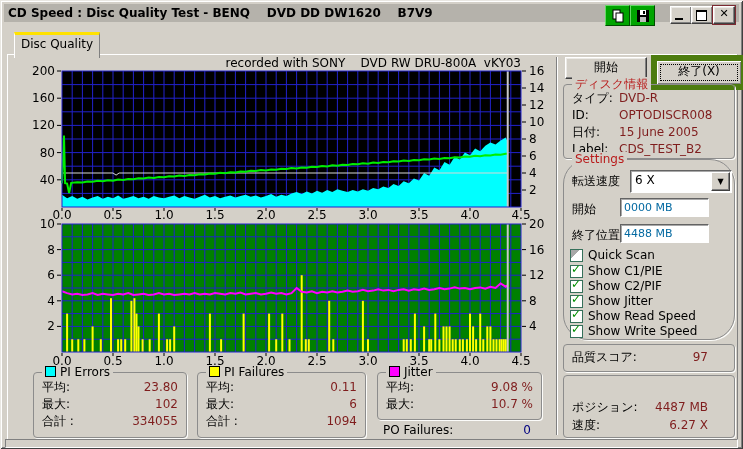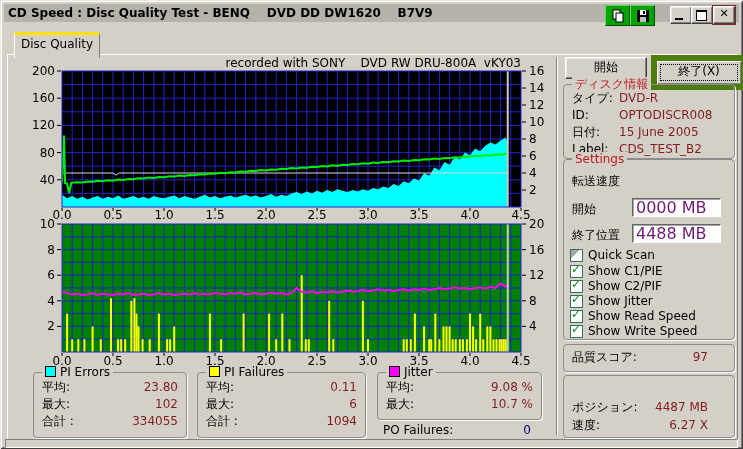--- a/index.html
+++ b/index.html
@@ -40,31 +40,31 @@
   #btn-stop .focus{position:absolute;left:3px;top:3px;right:3px;bottom:3px;border:1px dotted #000;}
   .groupbox{position:absolute;border:1px solid #8c8c8c;border-radius:4px;z-index:2;box-shadow:1px 1px 0 #fcfcfa;}
   .legend{position:absolute;top:-8px;left:8px;background:#d4d0c8;padding:0 3px;color:#b91c1c;line-height:14px;}
   .legend.black{color:#000;}
   .row{position:absolute;left:8px;right:8px;height:16px;line-height:16px;}
   .row .lab{position:absolute;left:0;}
   .row .val{position:absolute;color:#7f1d1d;}
   .gi-val{left:47px;}
   .r-val{right:18px;text-align:right;}
   #gb-discinfo{left:563px;top:84px;width:170px;height:73px;}
-  #gb-settings{left:563px;top:159px;width:170px;height:179px;}
+  #gb-settings{left:563px;top:159px;width:170px;height:179px;border-radius:25px;}
   #gb-score{left:563px;top:344px;width:170px;height:26px;}
   #gb-progress{left:563px;top:375px;width:170px;height:61px;}
   .set-lab{position:absolute;left:8px;}
   .sunken{position:absolute;background:#fff;border:1px solid;border-color:#636363 #ffffff #ffffff #636363;box-shadow:inset 1px 1px 0 #a8a8a8;}
   .combo{left:66px;top:10px;width:100px;height:21px;}
   .combo .txt{position:absolute;left:4px;top:2px;}
   .combo-btn{position:absolute;right:1px;top:1px;bottom:1px;width:17px;background:#d4d0c8;
     border:1px solid;border-color:#ffffff #404040 #404040 #ffffff;box-shadow:inset -1px -1px 0 #808080;
     text-align:center;font-size:8px;line-height:17px;}
-  .mbinput{left:68px;width:84px;height:17px;font-family:inherit;font-size:16px;color:#701a75;padding:0 0 0 3px;margin:0;outline:none;}
+  .mbinput{left:56px;width:84px;height:17px;font-family:inherit;font-size:11px;color:#0369a1;padding:0 0 0 3px;margin:0;outline:none;}
   #in-start{top:38px;} #in-end{top:64px;}
   .cb-row{position:absolute;left:6px;height:14px;display:flex;align-items:center;gap:5px;}
   .cb-box{width:11px;height:11px;background:#fff;border:1px solid #35705a;position:relative;flex:none;}
   .cb-box.checked::after{content:"✓";position:absolute;left:0px;top:-4px;color:#009000;font-weight:bold;font-size:12px;}
   .cb-box.qs{background:linear-gradient(135deg,#a8a8a8 38%,#ffffff 39%);}
   
   #sb-pie{left:33px;top:372px;width:152px;height:64px;}
   #sb-pif{left:197px;top:372px;width:167px;height:64px;}
   #sb-jit{left:377px;top:372px;width:163px;height:46px;}
   .s-val{right:0;text-align:right;}
@@ -404,20 +404,24 @@
       </div>
     <div class="row" style="top:56px">
         <span class="lab">Label:</span>
         <span class="val gi-val">CDS_TEST_B2</span>
       </div>
   </div>
 
   <div class="groupbox" id="gb-settings">
     <span class="legend">Settings</span>
     <span class="set-lab" style="top:13px">転送速度</span>
+    <div class="sunken combo">
+      <span class="txt">6 X</span>
+      <div class="combo-btn"><span>▼</span></div>
+    </div>
     <span class="set-lab" style="top:41px">開始</span>
     <input class="sunken mbinput" id="in-start" value="0000 MB" style="">
     <span class="set-lab" style="top:67px">終了位置</span>
     <input class="sunken mbinput" id="in-end" value="4488 MB" style="">
     <div class="cb-row" style="top:88px">
         <span class="cb-box qs"></span>
         <span>Quick Scan</span>
       </div>
     <div class="cb-row" style="top:104px">
         <span class="cb-box checked"></span>

